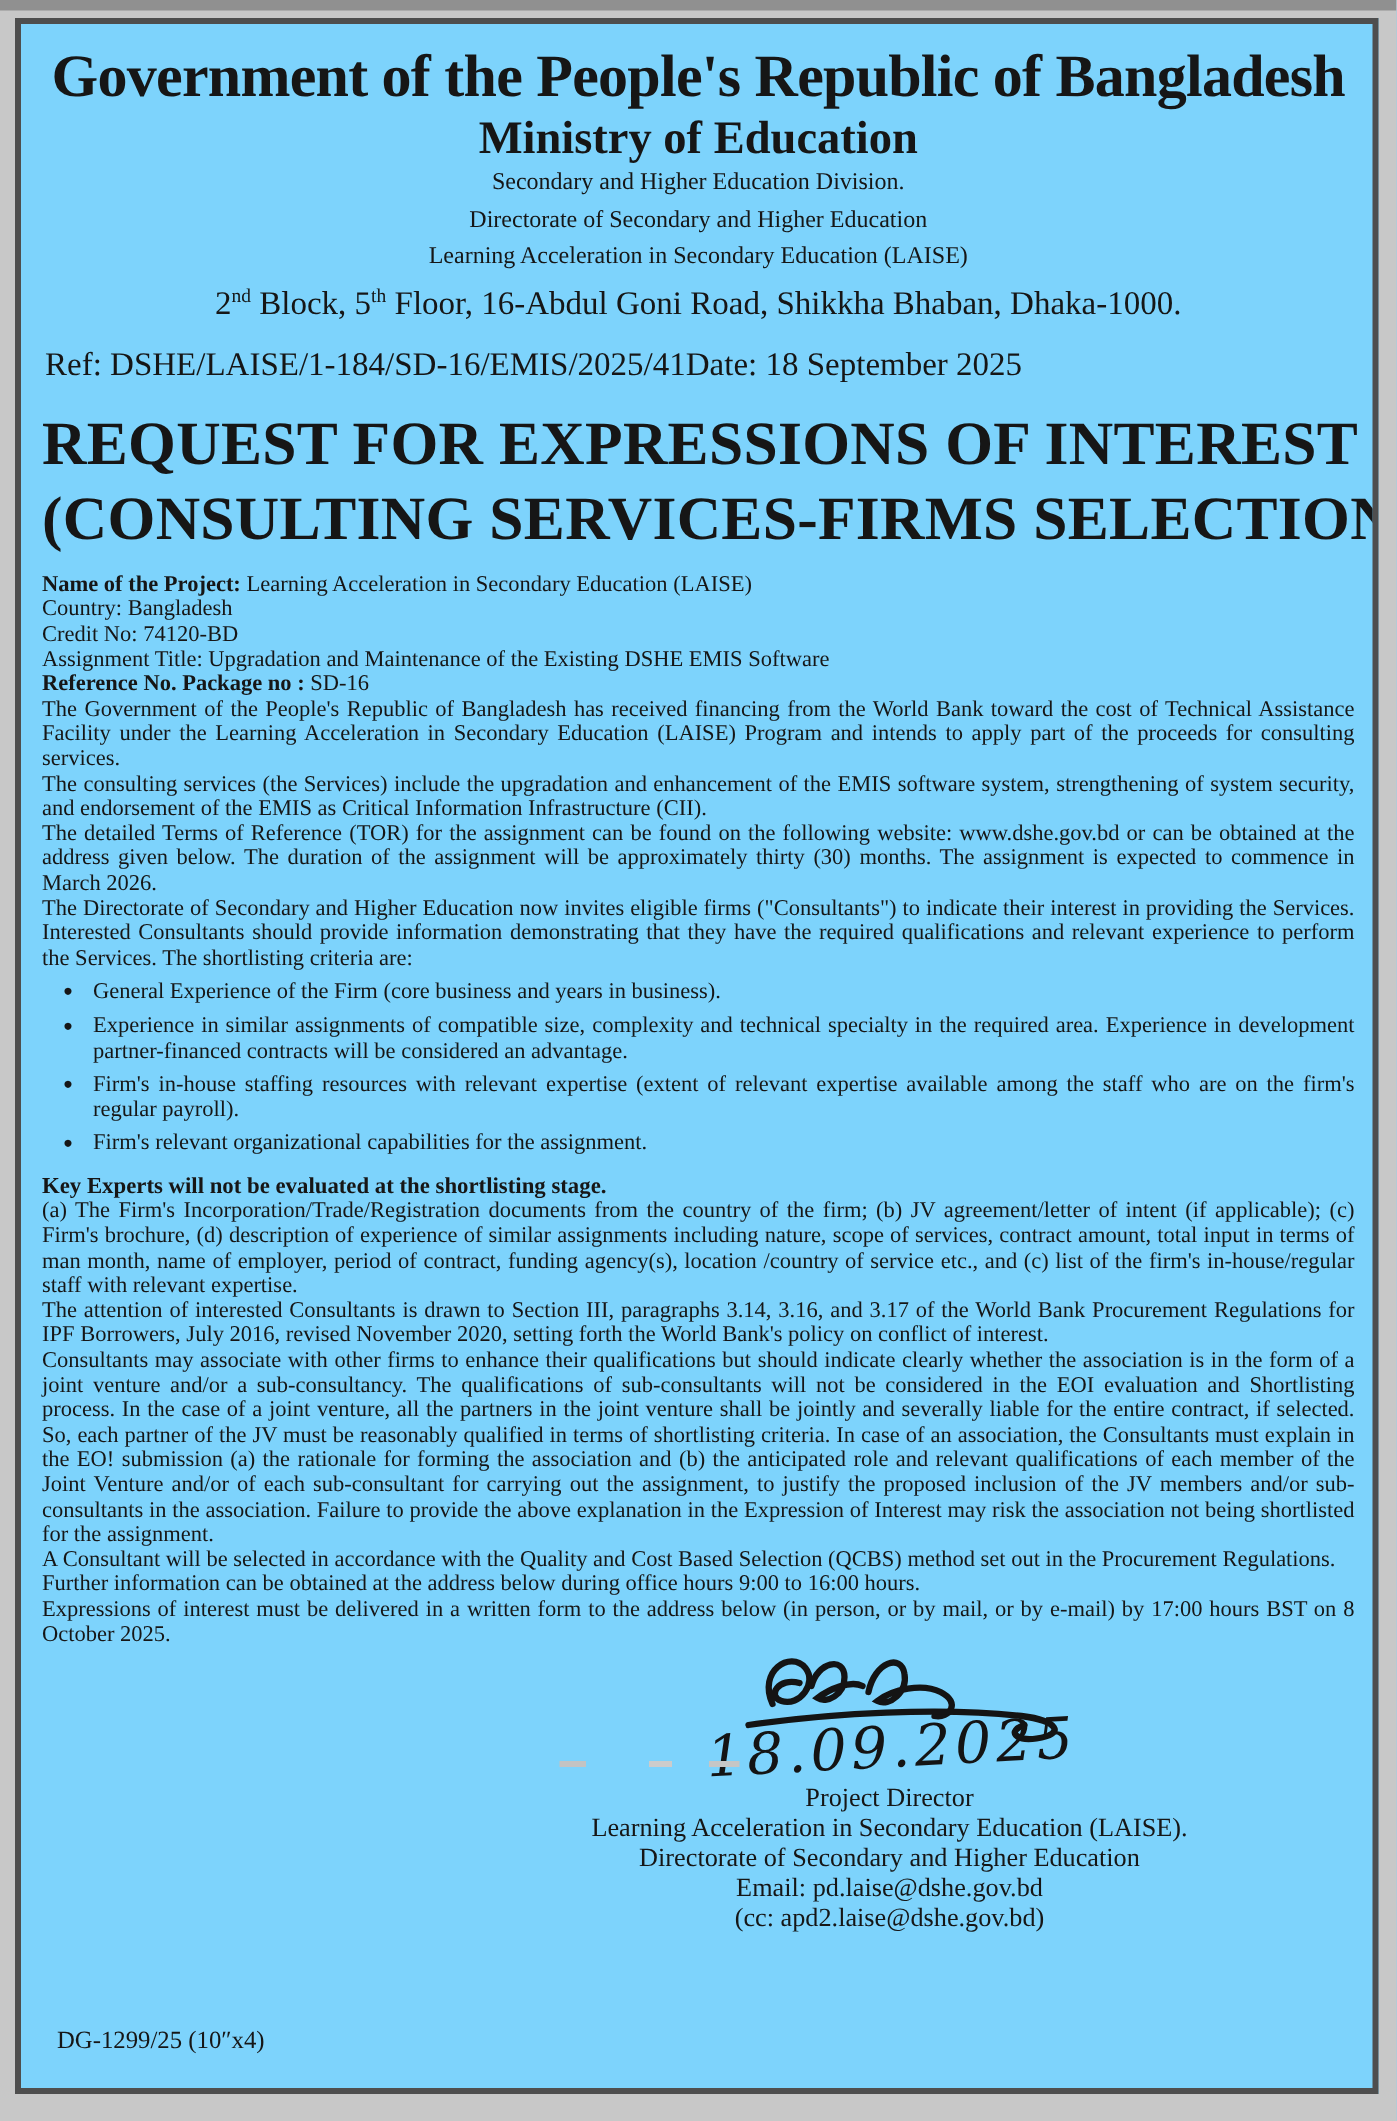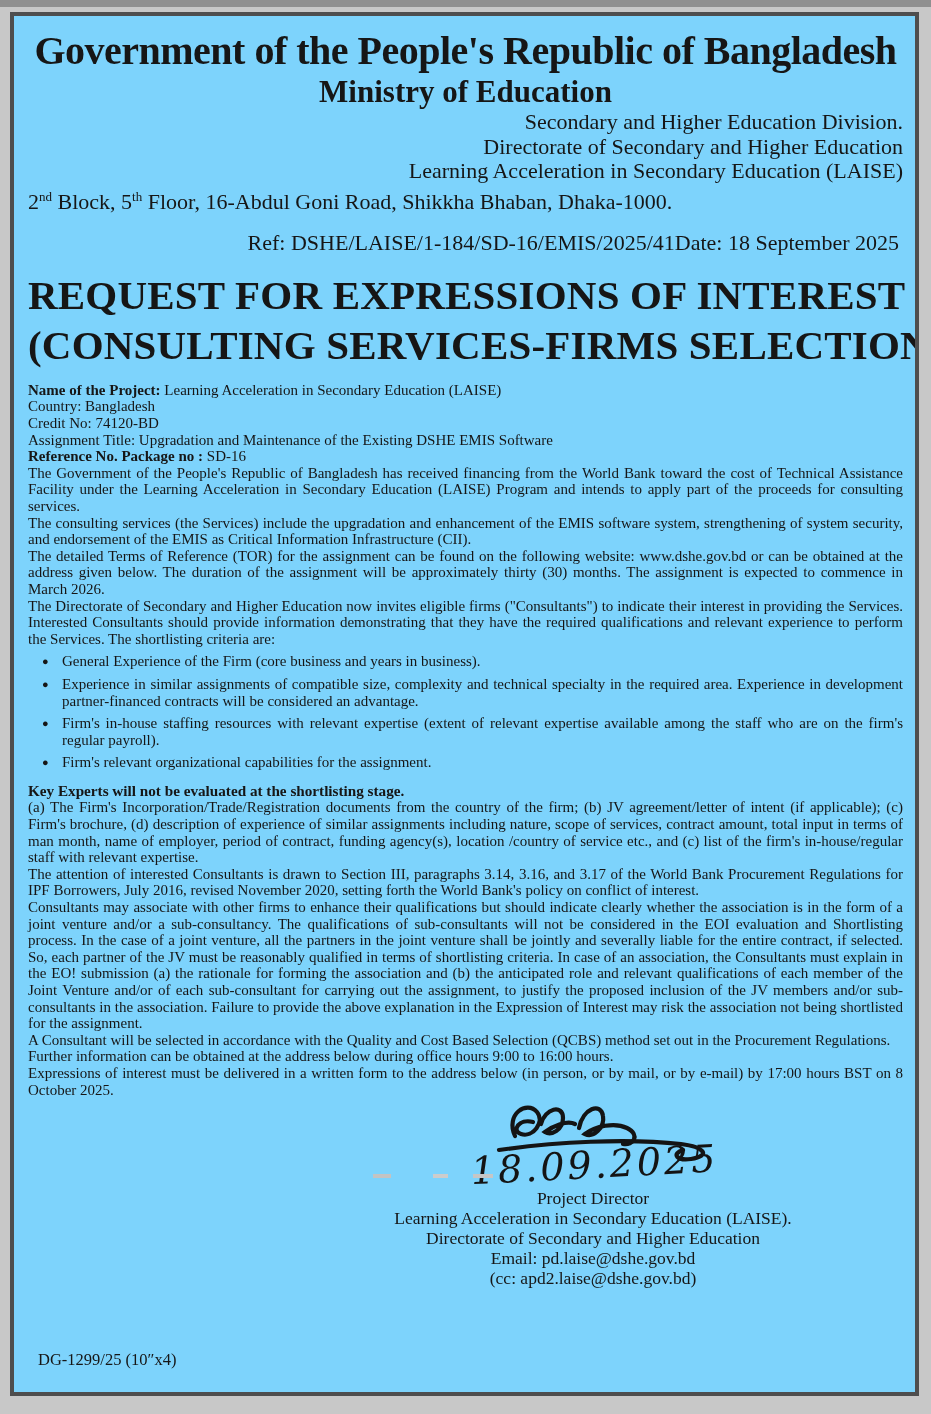--- a/index.html
+++ b/index.html
@@ -6,24 +6,24 @@
   body{background:#c8c8c8;font-family:"Liberation Serif",serif;color:#161616;}
   .page{position:relative;width:931px;height:1414px;background:#c8c8c8;overflow:hidden;}
   .topstrip{position:absolute;top:0;left:0;width:931px;height:7px;background:#909090;}
   .frame{
     position:absolute;left:10px;top:12px;width:909px;height:1384px;
     box-sizing:border-box;border:4px solid #4e4e4e;background:#7dd3fc;
     padding:8px 12px 0 14px;overflow:hidden;
   }
   .h-gov{font-size:40px;font-weight:bold;text-align:center;line-height:46px;margin-top:4px;white-space:nowrap;letter-spacing:-0.5px;}
   .h-min{font-size:31px;font-weight:bold;text-align:center;line-height:36px;}
-  .h-sub{font-size:22px;text-align:right;line-height:24.5px;}
-  .h-addr{font-size:22px;text-align:left;line-height:25px;}
+  .h-sub{font-size:16px;text-align:center;line-height:24.5px;}
+  .h-addr{font-size:22px;text-align:center;line-height:25px;}
   .h-addr sup{font-size:13px;}
-  .refrow{display:flex;justify-content:flex-end;font-size:22px;line-height:27px;margin-top:15px;padding:0 4px 0 2px;}
+  .refrow{display:flex;justify-content:flex-start;font-size:22px;line-height:27px;margin-top:15px;padding:0 4px 0 2px;}
   .bigtitle{margin-top:14px;font-weight:bold;font-size:41px;line-height:50px;white-space:nowrap;letter-spacing:0.2px;}
   .meta{margin-top:12px;}
   .meta div, .bodytext p{font-size:15px;line-height:16.6px;margin:0;}
   .bodytext p{text-align:justify;}
   .b{font-weight:bold;}
   ul.bullets{list-style:none;margin:6px 0 0 0;padding:0;}
   ul.bullets li{display:flex;margin-top:6px;font-size:15px;line-height:16.6px;}
   ul.bullets .mark{flex:0 0 20px;padding-left:14px;font-size:11px;line-height:16.6px;}
   ul.bullets .btxt{flex:1;text-align:justify;}
   .keyline{margin-top:12px;font-weight:bold;font-size:15.2px;line-height:16.6px;}

